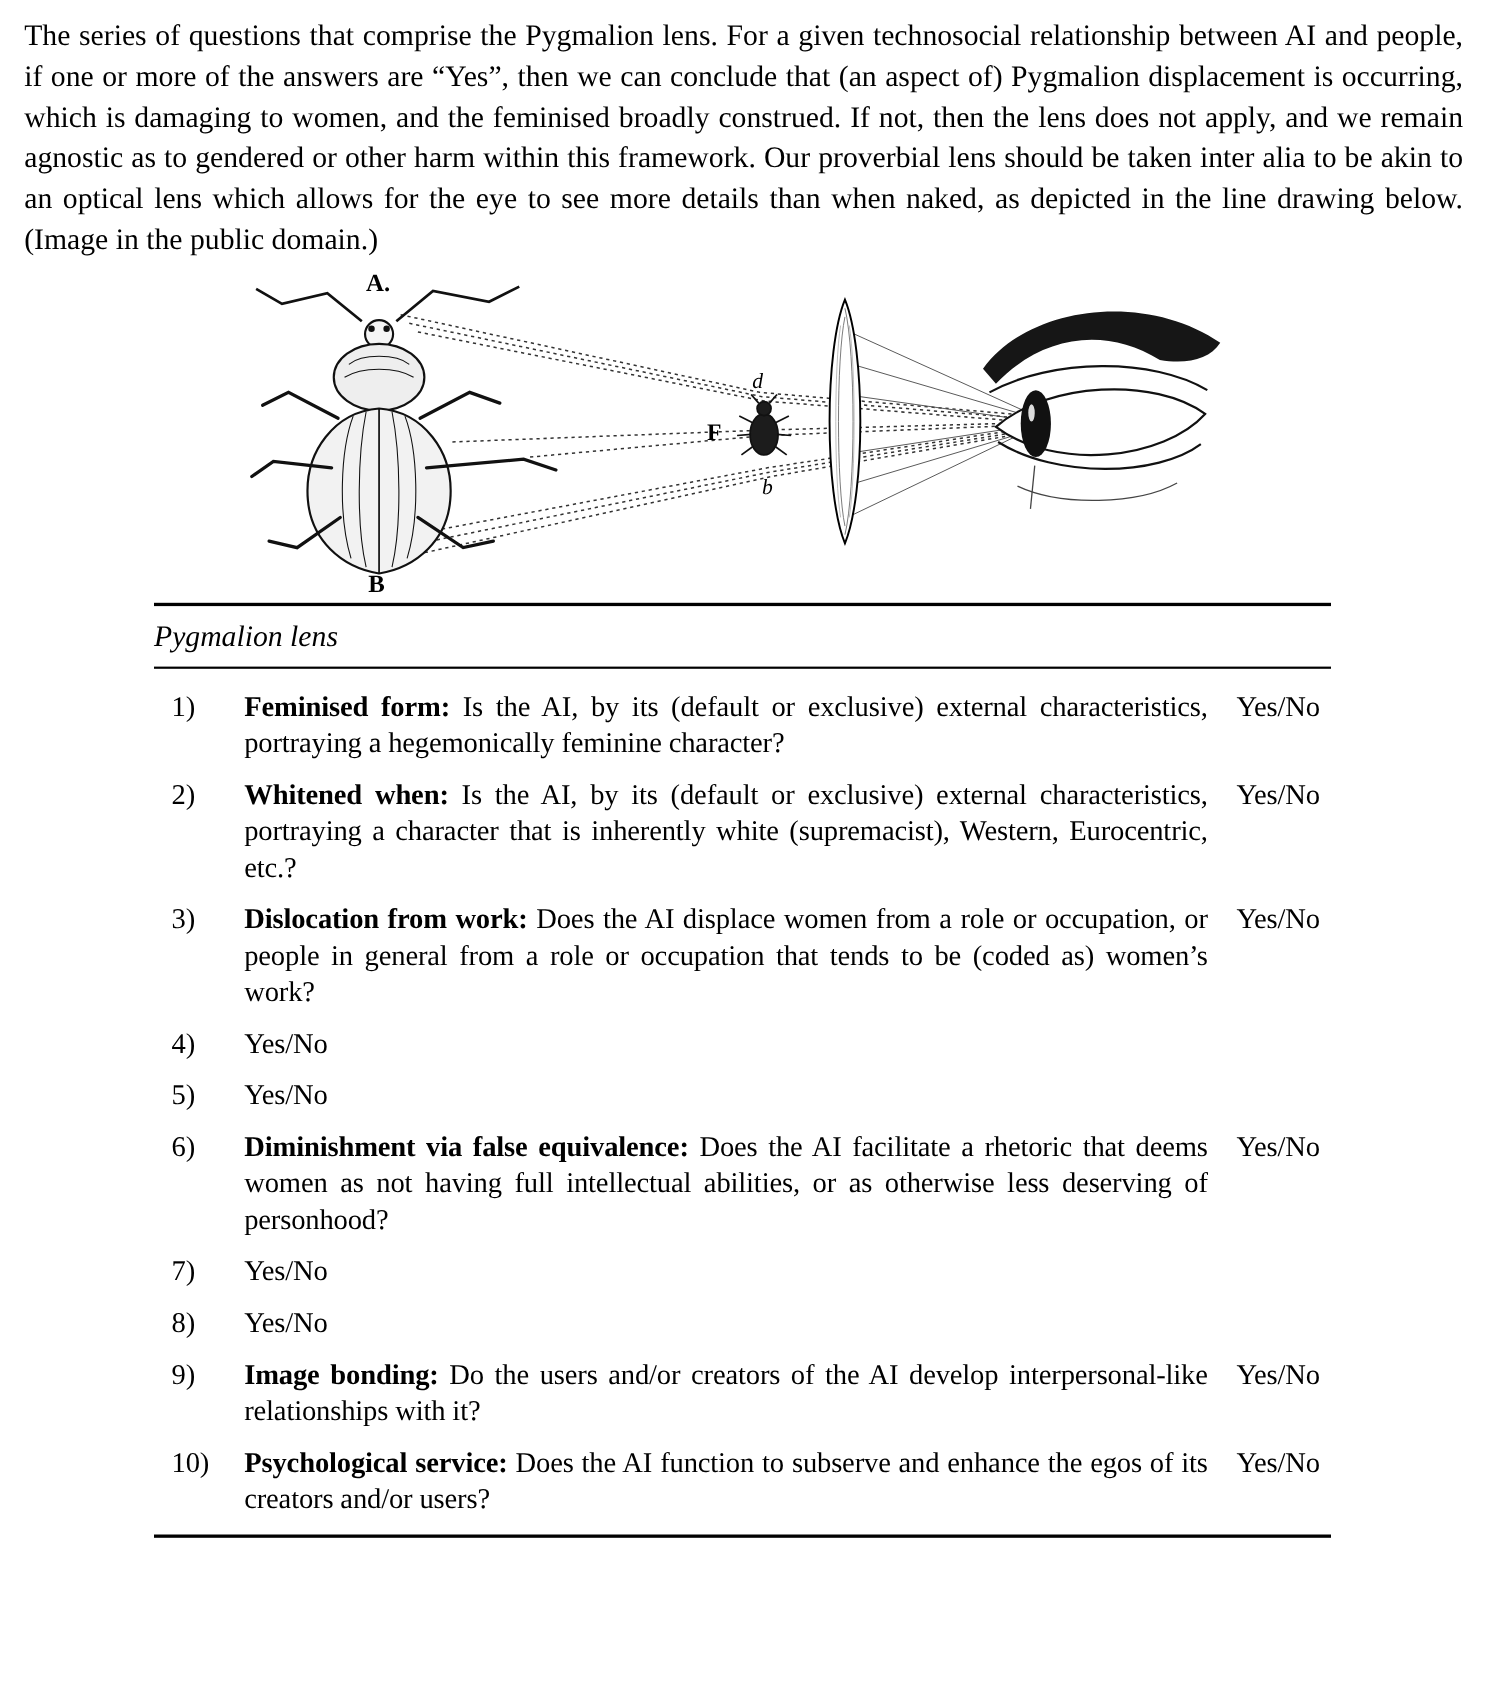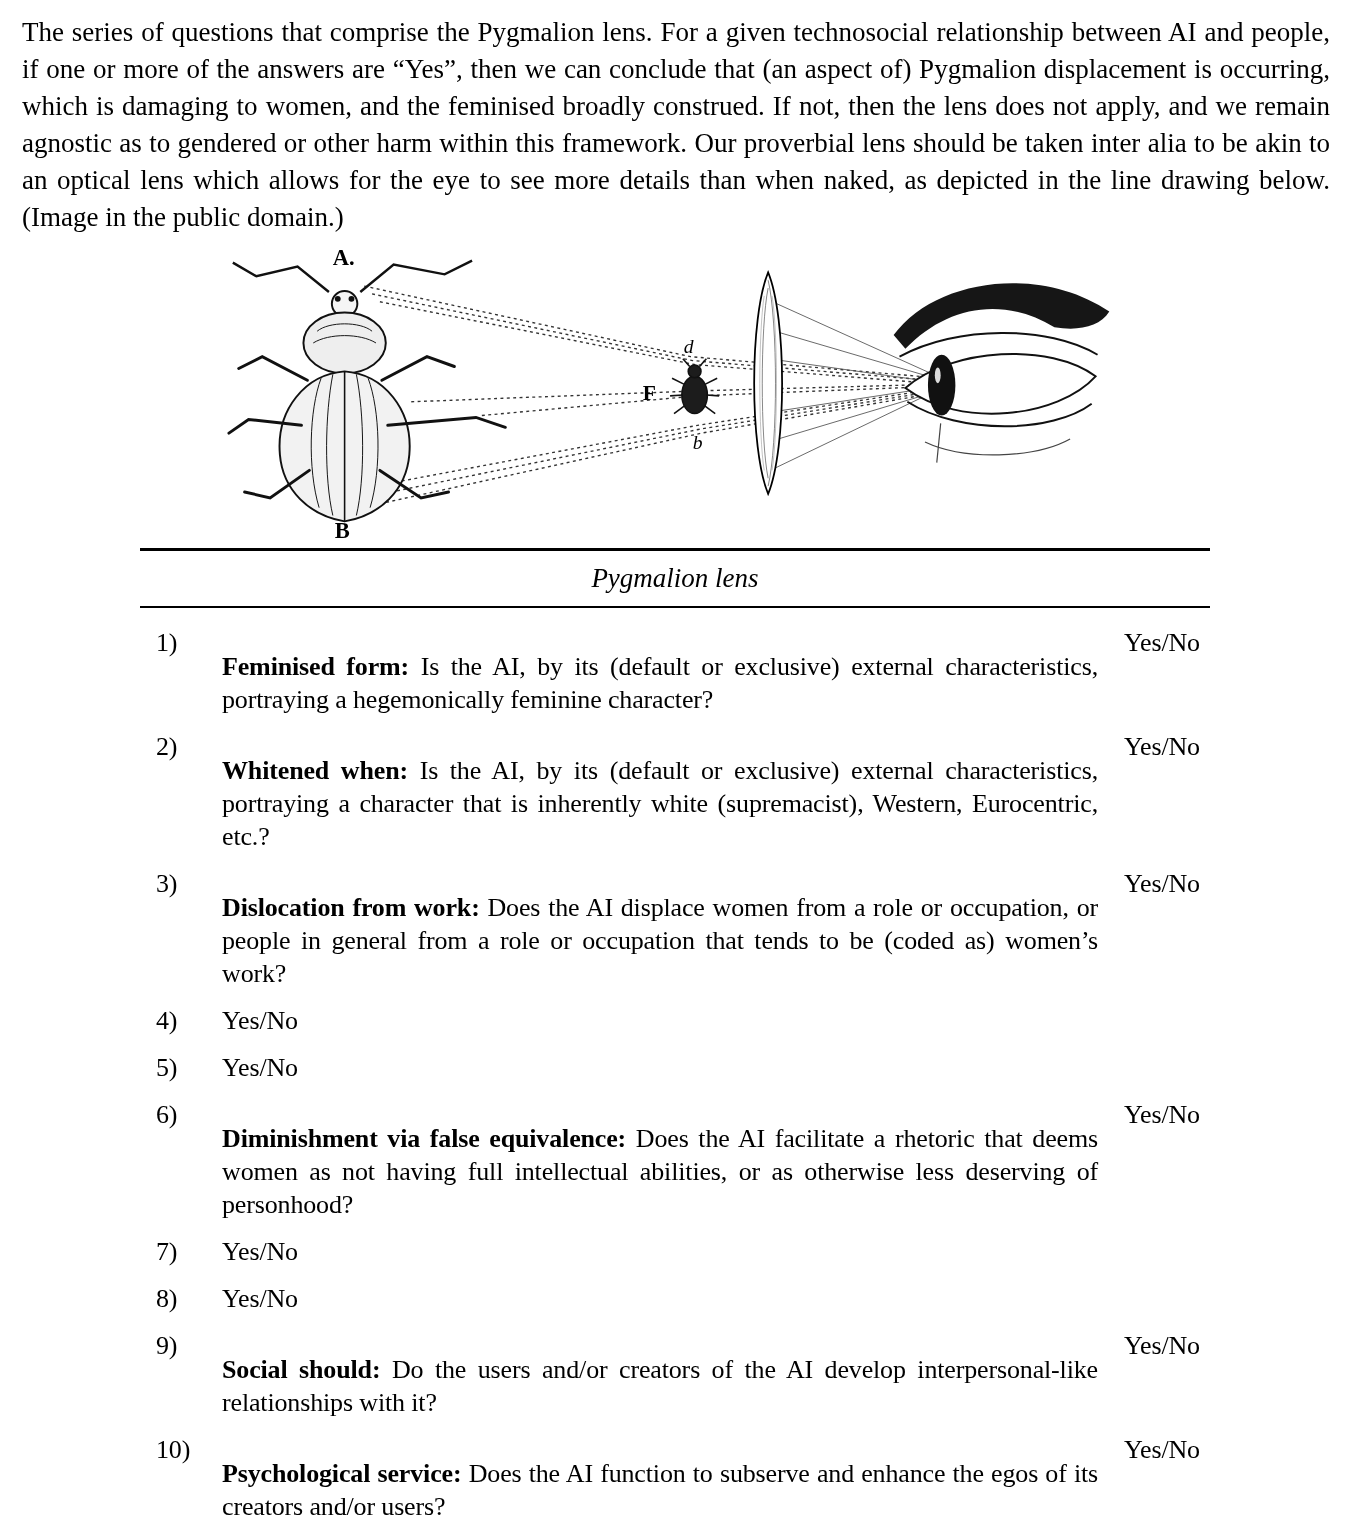--- a/index.html
+++ b/index.html
@@ -16,30 +16,30 @@
   .diagram {
     height:302px; margin:4px 0 0 0;
     display:flex; justify-content:center; align-items:center;
   }
   .lens-table { margin:6px 140px 0 140px; }
   .rule { background:#000; }
   .rule.thick { height:3px; }
   .rule.thin  { height:2px; }
   .table-title {
     font-style:italic; font-size:27px; line-height:28px;
-    text-align:center; padding:13px 0 14px 0;
+    text-align:left; padding:13px 0 14px 0;
   }
   .rows { padding:4px 0 16px 0; }
   .row {
     display:flex; align-items:flex-start;
     margin-top:14px;
     font-size:26px; line-height:33px; letter-spacing:-0.15px;
   }
   .row .num   { flex:none; width:66px; padding-left:16px; }
-  .row .q     { flex:1; text-align:justify; padding-right:26px;margin-top:24px; }
+  .row .q     { flex:1; text-align:justify; padding-right:26px; }
   .row .q b   { font-weight:bold; }
   .row .ans   { flex:none; width:86px; }
   svg text { font-family:"Liberation Serif","DejaVu Serif",serif; }
 </style>
 </head>
 <body>
 
 <main>
 
   <p class="caption">The series of questions that comprise the Pygmalion lens. For a given technosocial relationship between AI and people, if one or more of the answers are “Yes”, then we can conclude that (an aspect of) Pygmalion displacement is occurring, which is damaging to women, and the feminised broadly construed. If not, then the lens does not apply, and we remain agnostic as to gendered or other harm within this framework. Our proverbial lens should be taken inter alia to be akin to an optical lens which allows for the eye to see more details than when naked, as depicted in the line drawing below. (Image in the public domain.)</p>
@@ -166,21 +166,21 @@
       <div class="row">
         <div class="num">7)</div>
         <div class="ans">Yes/No</div>
       </div>
       <div class="row">
         <div class="num">8)</div>
         <div class="ans">Yes/No</div>
       </div>
       <div class="row">
         <div class="num">9)</div>
-        <div class="q"><b>Social should:</b> <span>Do the users and/or creators of the AI develop interpersonal-like relationships with it?</span></div>
+        <div class="q"><b>Image bonding:</b> <span>Do the users and/or creators of the AI develop interpersonal-like relationships with it?</span></div>
         <div class="ans">Yes/No</div>
       </div>
       <div class="row">
         <div class="num">10)</div>
         <div class="q"><b>Psychological service:</b> <span>Does the AI function to subserve and enhance the egos of its creators and/or users?</span></div>
         <div class="ans">Yes/No</div>
       </div>
     </div>
 
     <div class="rule thick"></div>

